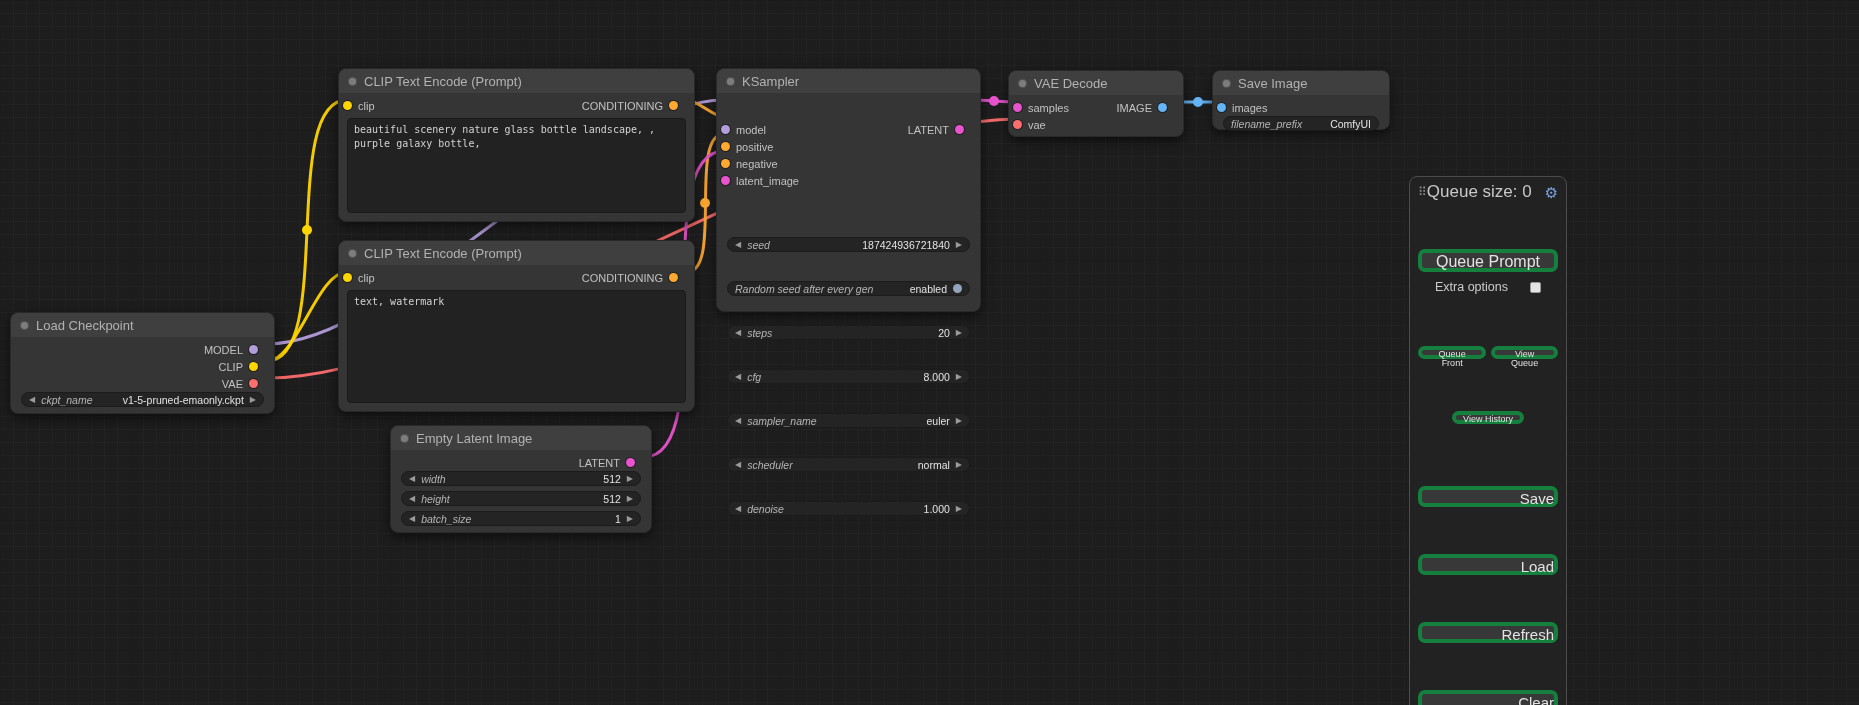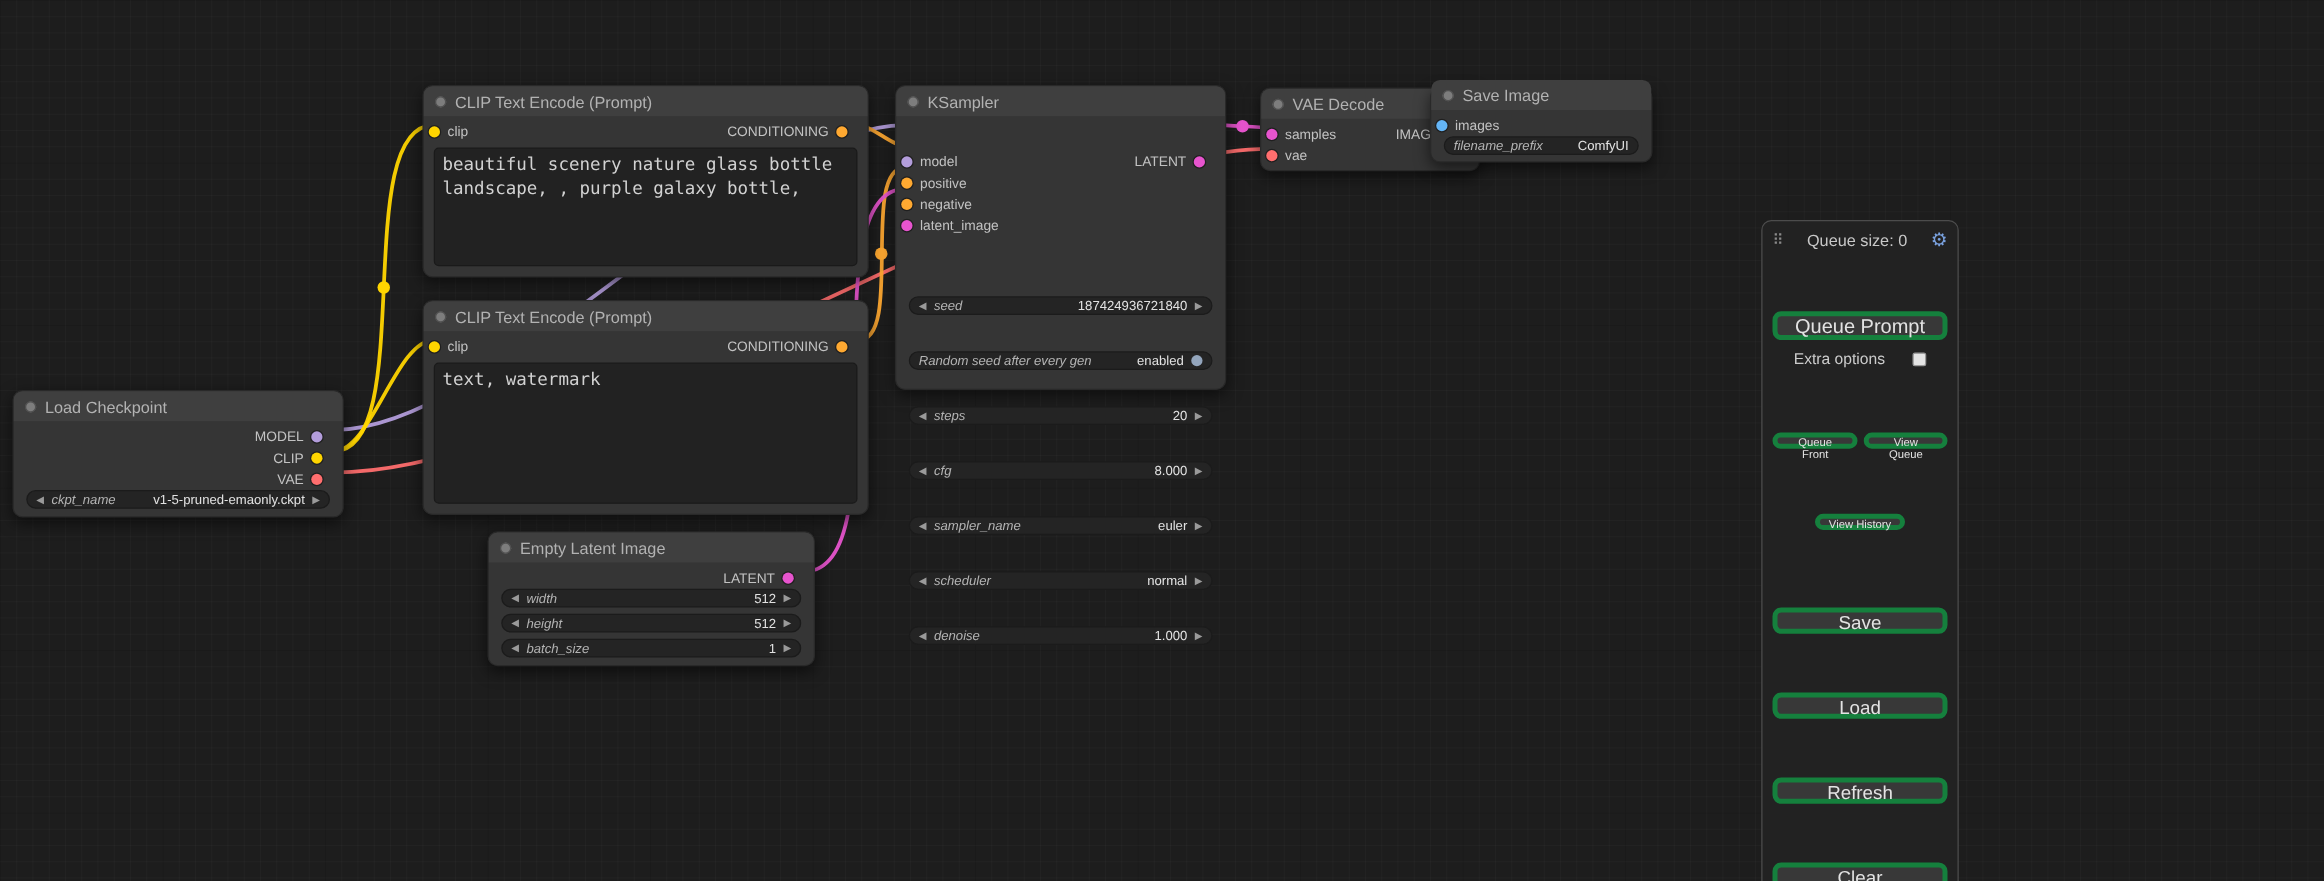--- a/index.html
+++ b/index.html
@@ -61,45 +61,45 @@
   .widget .arrow{ color:#9a9a9a; font-size:8px; line-height:1; cursor:pointer;}
   .widget .wname{ color:#b4b4b4;font-style:italic; }
   .widget .wvalue{ margin-left:auto; color:#e2e2e2; }
   .toggle-dot{ width:9px; height:9px; border-radius:50%; background:var(--c-toggle_dot); flex:0 0 9px; }
 
   .prompt-box{
     flex:1; margin:4px 8px 8px;
     background:#222222; border:1px solid #1a1a1a; border-radius:4px;
     padding:4px 6px;
     font-family:"DejaVu Sans Mono", monospace;
-    font-size:14px; line-height:1.35; color:#d2d2d2;
+    font-size:10px; line-height:1.35; color:#d2d2d2;
     white-space:pre-wrap; word-break:break-word; overflow:hidden;
   }
 
   
   .qpanel{
     position:absolute; z-index:3;
     background:rgba(34,34,34,.96);
     border:1px solid #4c4c4c; border-radius:8px;
     padding:5px 8px 9px;
     color:#cfcfcf;
   }
   .qheader{ display:flex; align-items:center; height:20px; margin-bottom:3px;}
   .drag{ color:#8a8a8a; font-size:12px; cursor:grab;}
-  .qsize{ flex:1; text-align:center; font-size:13px; color:#c8c8c8;}
+  .qsize{ flex:1; font-size:17px; color:#c8c8c8;}
   .gear{ color:#7aa2e0; font-size:15px; cursor:pointer; line-height:1;}
   button.qbtn{
     display:block; width:100%;
     background:#383838; border:4px solid #15803d; border-radius:7px;
     color:#e3e3e3; font-family:"Liberation Sans",sans-serif;
     cursor:pointer;
     margin-top:47px;
   }
   .qbtn.big{ height:23px; font-size:16px; margin-bottom:7px;}
-  .qbtn.med{ height:21px; font-size:15px; margin-bottom:6px;}
+  .qbtn.med{ height:21px; font-size:15px; margin-bottom:6px;text-align:right;}
   .extra-row{ display:flex; align-items:center; justify-content:center; gap:22px; font-size:12.5px; color:#cccccc; height:16px; margin-bottom:4px;}
   .checkbox{ width:11px; height:11px; background:#e4e4e4; border-radius:2px; border:1px solid #9a9a9a; cursor:pointer;}
   .small-row{ display:flex; justify-content:center; gap:5px; margin-bottom:5px;}
   .qbtn.small{ width:auto; min-width:64px; height:13px; font-size:9px; padding:0 7px; border-radius:8px; line-height:1;}
   .qspacer{ height:10px; }
 </style>
 </head>
 <body>
 
 <div id="canvas">
@@ -324,21 +324,21 @@
       </div>
       <div class="slot-row">
         <span class="pin in">
           <span class="dot dot-vae"></span>
           <span>vae</span>
         </span>
       </div>
     </div>
   </div>
 
-  <div class="node" style="left:1144px;top:70px;width:178px;height:60px;justify-content:flex-end;">
+  <div class="node" style="left:1212px;top:70px;width:178px;height:60px;">
     <div class="node-head">
       <span class="title-dot"></span>
       <span>Save Image</span>
     </div>
     <div class="slots">
       <div class="slot-row">
         <span class="pin in">
           <span class="dot dot-image"></span>
           <span>images</span>
         </span>

